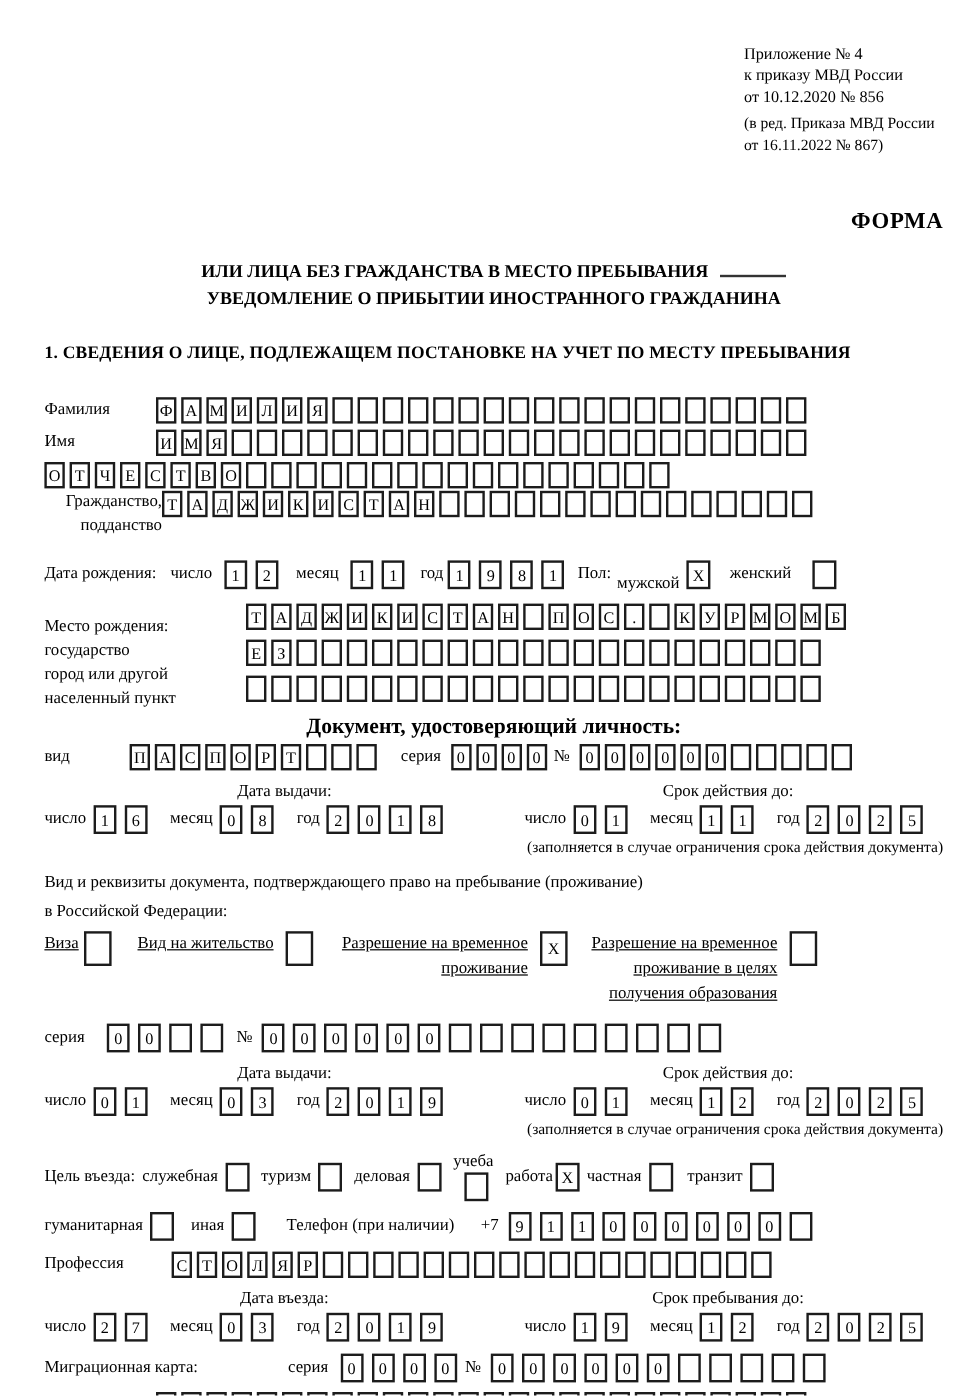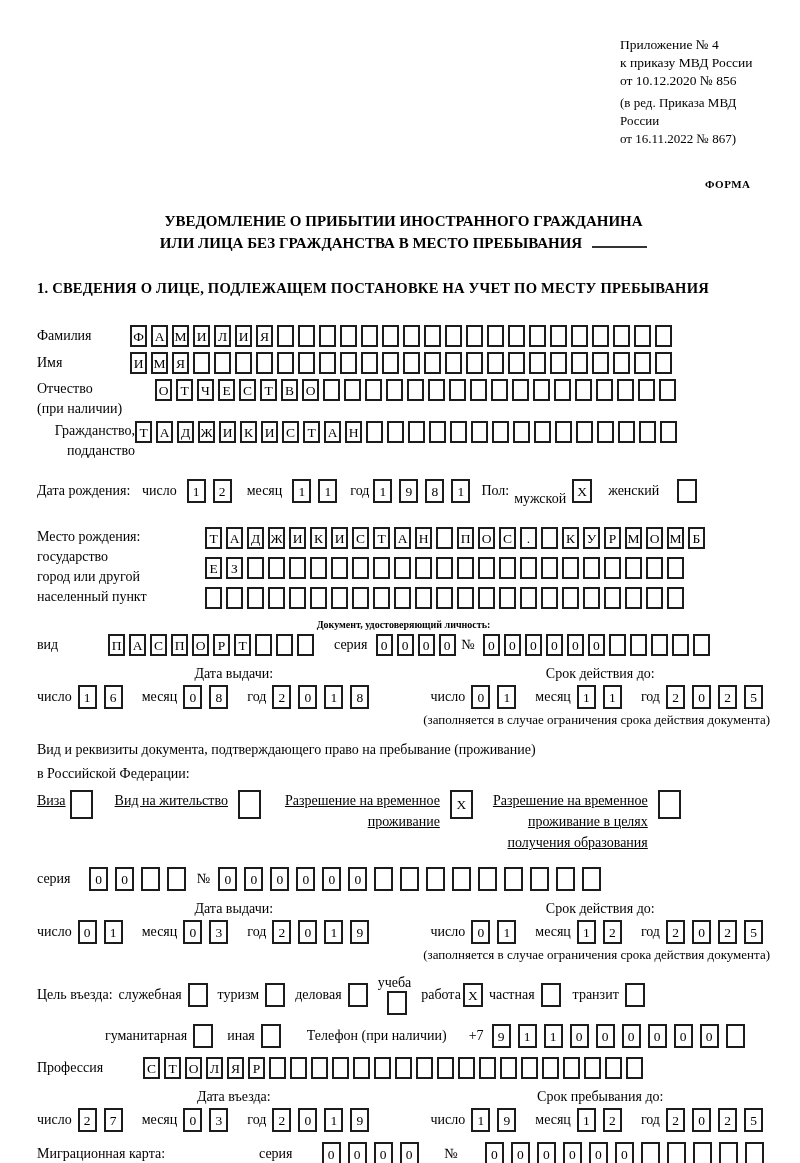--- a/index.html
+++ b/index.html
@@ -2,27 +2,27 @@
 <html><head>
 <meta charset="utf-8">
 <style>
   * { box-sizing: border-box; }
   html,body { margin:0; padding:0; background:#ffffff; }
   body {
     width:800px; height:1163px; overflow:hidden;
     font-family:"Liberation Serif","DejaVu Serif",serif;
     font-size:14px; color:#000;
   }
-  .page { width:800px; height:1163px; padding:36px 30px 0 37px; position:relative; }
+  .page { width:800px; height:1163px; padding:36px 14px 0 37px; position:relative; }
 
   
   .top-header { margin-left:583px; line-height:18px; font-size:13.5px; }
   .top-header .small { font-size:13px; }
   .top-header .gap { height:4px; }
-  .forma { margin-left:668px; margin-top:30px; font-weight:bold; font-size:11px; letter-spacing:.5px; }
+  .forma { margin-left:668px; margin-top:44px; font-weight:bold; font-size:19px; letter-spacing:.5px;text-align:right; }
 
   
   .title { text-align:center; font-weight:bold; font-size:15px; margin-top:20px; line-height:22px; }
   .blank-line { display:inline-block; width:55px; border-bottom:2px solid #333; margin-left:10px; }
 
   .section-heading { margin-top:26px; font-weight:bold; font-size:14.6px; letter-spacing:.2px; }
 
   
   .cells { display:inline-flex; flex-wrap:nowrap; }
   .cell {
@@ -37,21 +37,21 @@
   .checkbox.lg { width:23px; height:29px; line-height:26px; }
 
   .row { display:flex; align-items:center; margin-top:5px; }
   .row .lbl { flex:0 0 auto; }
   .w93 { width:93px; } .w118 { width:118px; } .w98 { width:98px;text-align:right; }
   .w168 { width:168px; } .w106 { width:106px; }
   .top-align { align-items:flex-start; }
   .lbl-multi { line-height:20px; }
   .cellrows > div { margin-bottom:8px; }
 
-  .center-bold { text-align:center; font-weight:bold; margin-top:8px; font-size:10px; }
+  .center-bold { text-align:center; font-weight:bold; margin-top:8px; font-size:18px; }
 
   
   .date-row { display:flex; margin-top:10px; }
   .date-group { }
   .date-title { text-align:center; margin-bottom:3px; }
   .date-fields { display:flex; align-items:center; }
   .date-fields .dl { margin-right:6px; }
   .date-fields .dl2 { margin:0 6px 0 12px; }
   .note { font-size:13px; text-align:right; margin-top:3px; }
 
@@ -75,22 +75,22 @@
     <div>Приложение № 4</div>
     <div>к приказу МВД России</div>
     <div>от 10.12.2020 № 856</div>
     <div class="gap"></div>
     <div class="small">(в ред. Приказа МВД России</div>
     <div class="small">от 16.11.2022 № 867)</div>
   </div>
   <div class="forma">ФОРМА</div>
 
   <div class="title">
+    <div><span>ИЛИ ЛИЦА БЕЗ ГРАЖДАНСТВА В МЕСТО ПРЕБЫВАНИЯ</span><span class="blank-line"></span></div>
     <div>УВЕДОМЛЕНИЕ О ПРИБЫТИИ ИНОСТРАННОГО ГРАЖДАНИНА</div>
-    <div><span>ИЛИ ЛИЦА БЕЗ ГРАЖДАНСТВА В МЕСТО ПРЕБЫВАНИЯ</span><span class="blank-line"></span></div>
   </div>
 
   <div class="section-heading">1. СВЕДЕНИЯ О ЛИЦЕ, ПОДЛЕЖАЩЕМ ПОСТАНОВКЕ НА УЧЕТ ПО МЕСТУ ПРЕБЫВАНИЯ</div>
 
   <div class="row" style="margin-top:28px;">
     <span class="lbl w93">Фамилия</span>
     <span class="cells">
         <span class="cell">Ф</span>
         <span class="cell">А</span>
         <span class="cell">М</span>
@@ -146,24 +146,20 @@
         <span class="cell"></span>
         <span class="cell"></span>
         <span class="cell"></span>
         <span class="cell"></span>
         <span class="cell"></span>
         <span class="cell"></span>
       </span>
   </div>
 
   <div class="row top-align">
-    <span class="lbl w118 lbl-multi">
-      <span>Отчество</span><br>
-      <span>(при наличии)</span>
-    </span>
     <span class="cells">
         <span class="cell">О</span>
         <span class="cell">Т</span>
         <span class="cell">Ч</span>
         <span class="cell">Е</span>
         <span class="cell">С</span>
         <span class="cell">Т</span>
         <span class="cell">В</span>
         <span class="cell">О</span>
         <span class="cell"></span>
@@ -240,21 +236,21 @@
         <span class="cell">8</span>
         <span class="cell">1</span>
       </span>
     <span style="margin-left:4px;">Пол:</span>
     <span style="margin-left:5px;margin-top:16px;">мужской</span>
     <span class="checkbox" style="margin-left:6px;">X</span>
     <span style="margin-left:16px;">женский</span>
     <span class="checkbox" style="margin-left:18px;"></span>
   </div>
 
-  <div class="row top-align" style="margin-top:20px;">
+  <div class="row top-align" style="margin-top:8px;align-items:flex-end;">
     <span class="lbl w168 lbl-multi">
       <span>Место рождения:</span><br>
       <span>государство</span><br>
       <span>город или другой</span><br>
       <span>населенный пункт</span>
     </span>
     <span class="cellrows">
       <div class="cells">
           <span class="cell">Т</span>
           <span class="cell">А</span>
@@ -550,21 +546,21 @@
       </span>
     <span class="opt" style="margin-left:6px;">
         <span>частная</span>
         <span class="checkbox"></span>
       </span>
     <span class="opt" style="margin-left:12px;">
         <span>транзит</span>
         <span class="checkbox"></span>
       </span>
   </div>
-  <div class="purpose-line" style="margin-left:68px; margin-top:9px;">
+  <div class="purpose-line" style="margin-top:9px;">
     <span class="opt">
         <span>гуманитарная</span>
         <span class="checkbox"></span>
       </span>
     <span class="opt" style="margin-left:14px;">
         <span>иная</span>
         <span class="checkbox"></span>
       </span>
     <span style="margin-left:26px;">Телефон (при наличии)</span>
     <span style="margin-left:22px; margin-right:8px;">+7</span>
@@ -652,21 +648,21 @@
         <span class="cells">
             <span class="cell">2</span>
             <span class="cell">0</span>
             <span class="cell">2</span>
             <span class="cell">5</span>
           </span>
       </div>
     </div>
   </div>
 
-  <div class="row cells-sp" style="margin-top:10px;gap:19px;">
+  <div class="row cells-sp" style="margin-top:10px;">
     <span class="lbl" style="width:167px;">Миграционная карта:</span>
     <span style="margin-right:10px; margin-left:36px;">серия</span>
     <span class="cells">
         <span class="cell">0</span>
         <span class="cell">0</span>
         <span class="cell">0</span>
         <span class="cell">0</span>
       </span>
     <span style="margin:0 8px 0 0;">№</span>
     <span class="cells">

